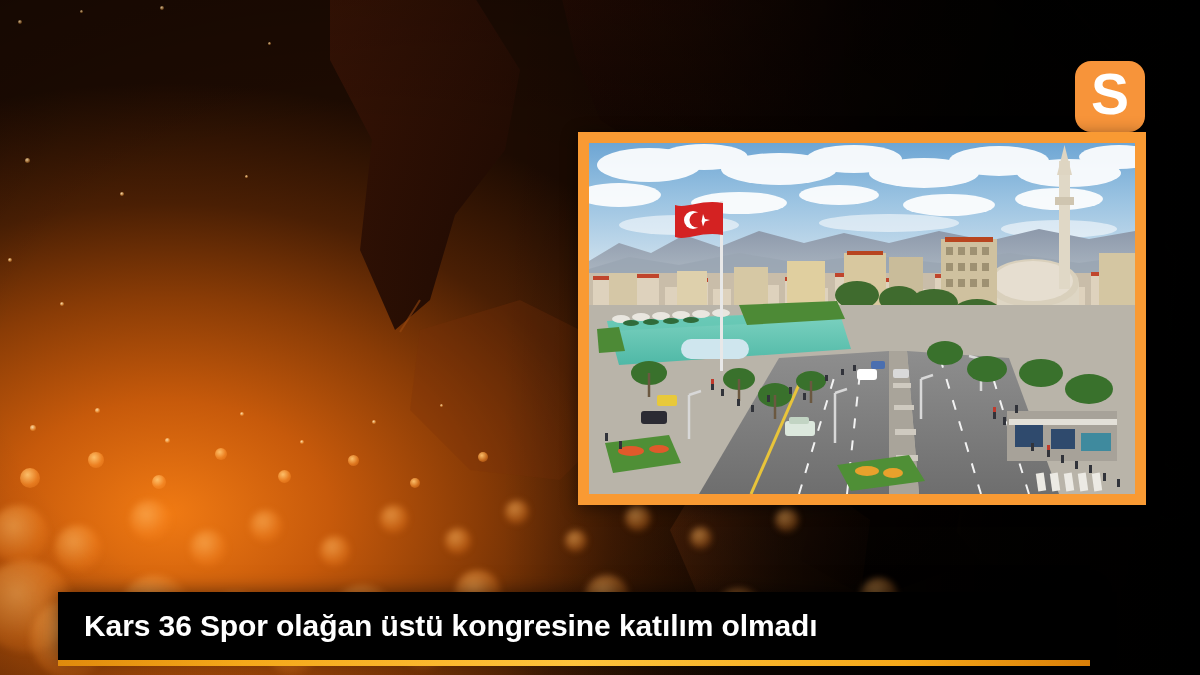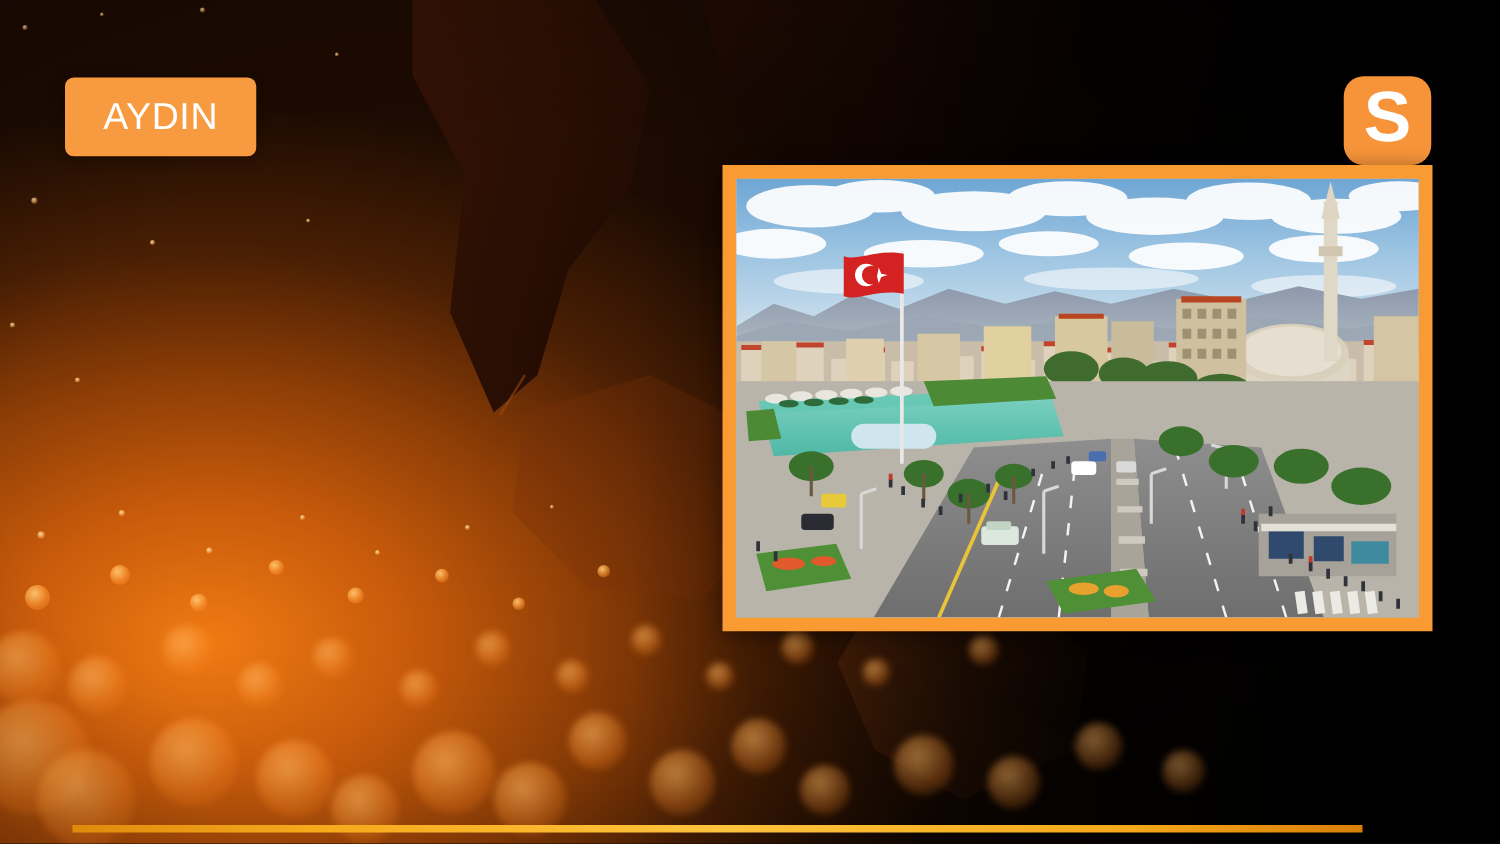--- a/index.html
+++ b/index.html
@@ -248,23 +248,20 @@
     <i class="tiny" style="left:160px; top:6px; width:4px; height:4px;"></i>
     <i class="tiny" style="left:120px; top:192px; width:4px; height:4px;"></i>
     <i class="tiny" style="left:245px; top:175px; width:3px; height:3px;"></i>
     <i class="tiny" style="left:8px; top:258px; width:4px; height:4px;"></i>
     <i class="tiny" style="left:268px; top:42px; width:3px; height:3px;"></i>
     <i class="tiny" style="left:60px; top:302px; width:4px; height:4px;"></i>
   </div>
 
   <div class="vignette"></div>
 
-  <div class="city-badge" style="background:#f89b40;">
-    <span>AYDIN</span>
-  </div>
 
   <div class="brand-logo" style="background:#f7943a;">
     <span>S</span>
   </div>
 
   <div class="photo-card" style="background:#f99a33;">
     <div class="photo-frame">
       <svg viewBox="0 0 546 351" preserveAspectRatio="none">
         <defs>
           <linearGradient id="sky" x1="0" y1="0" x2="0" y2="1">
@@ -541,15 +538,18 @@
         </g>
         <g fill="#c0392b">
           <rect x="404" y="264" width="3" height="5"></rect>
             <rect x="458" y="302" width="3" height="5"></rect>
           <rect x="122" y="236" width="3" height="5"></rect>
         </g>
       </svg>
     </div>
   </div>
 
+  <div class="headline-bar">
+    <h1>Kars 36 Spor olağan üstü kongresine katılım olmadı</h1>
+  </div>
   <div class="headline-underline"></div>
 
 </div>
 
 </body></html>

